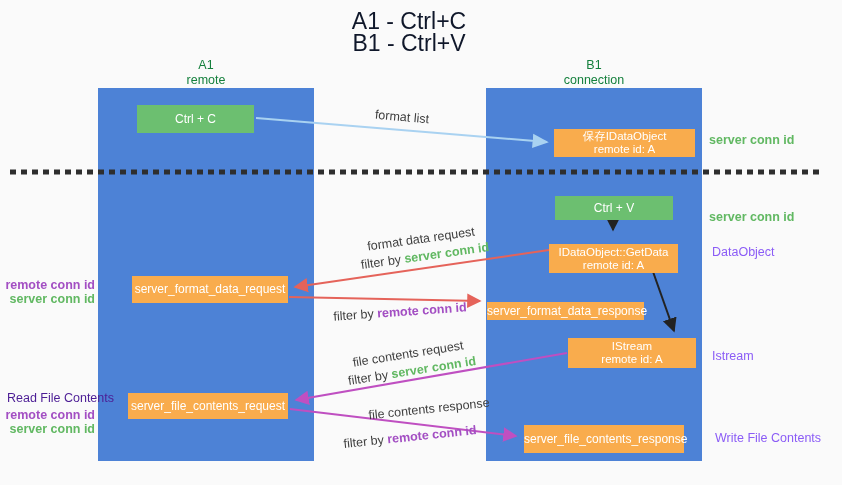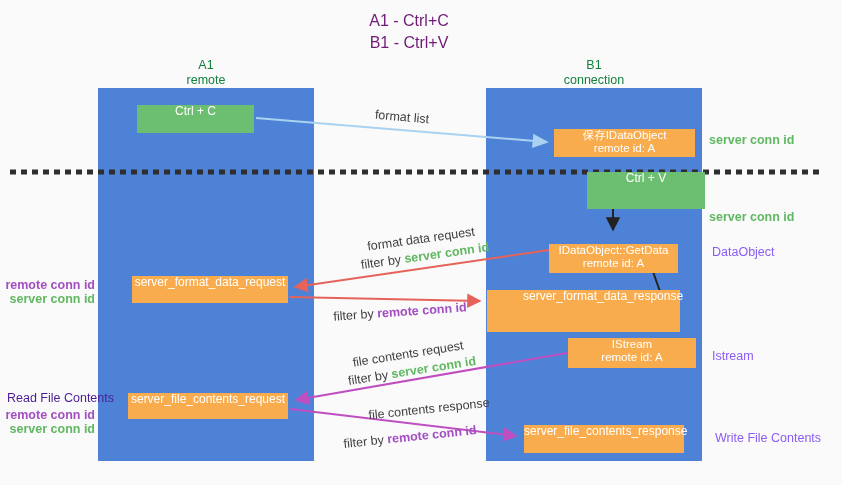--- a/index.html
+++ b/index.html
@@ -4,34 +4,34 @@
 <style>
   html,body{margin:0;padding:0;background:#fafafa;}
   .canvas{
     position:relative;width:842px;height:485px;overflow:hidden;
     background:#fafafa;
     font-family:"Liberation Sans","DejaVu Sans",sans-serif;
     color:#3e3e3e;
   }
   .title{
     position:absolute;left:319px;top:10px;width:180px;
-    text-align:center;font-size:16px;line-height:22px;color:#701a75;
+    text-align:center;font-size:23px;line-height:22px;color:#0f172a;
   }
   .col-header{
     position:absolute;width:120px;text-align:center;
     font-size:12.5px;line-height:15px;color:#15803d;
   }
   .lifeline{
     position:absolute;top:88px;width:216px;height:373px;
     background:#4d82d6;z-index:1;
   }
   .overlay{position:absolute;left:0;top:0;z-index:2;pointer-events:none;}
   .node{
     position:absolute;z-index:3;color:#fff;text-align:center;
-    display:flex;flex-direction:column;justify-content:flex-start;
+    display:flex;flex-direction:column;justify-content:center;
     font-size:11.5px;line-height:13px;white-space:nowrap;
   }
   .node.green{background:#6cbf70;}
   .node.orange{background:#f9ac4d;}
   .node.single{font-size:12px;}
   .arrow-label{
     position:absolute;z-index:4;white-space:nowrap;
     font-size:12.5px;color:#3f3f3f;
   }
   .side-label{
@@ -102,34 +102,34 @@
 
   <div class="node green single" style="left:137px;top:105px;width:117px;height:28px;">
     <span>Ctrl + C</span>
   </div>
 
   <div class="node orange" style="left:554px;top:129px;width:141px;height:28px;">
     <span>保存IDataObject</span>
     <span>remote id: A</span>
   </div>
 
-  <div class="node green single" style="left:555px;top:172px;width:118px;height:37px;margin-left:32px;">
+  <div class="node green single" style="left:555px;top:196px;width:118px;height:24px;">
     <span>Ctrl + V</span>
   </div>
 
   <div class="node orange" style="left:549px;top:244px;width:129px;height:29px;">
     <span>IDataObject::GetData</span>
     <span>remote id: A</span>
   </div>
 
   <div class="node orange single" style="left:132px;top:276px;width:156px;height:27px;">
     <span>server_format_data_request</span>
   </div>
 
-  <div class="node orange single" style="left:487px;top:290px;width:157px;height:42px;padding-left:36px;">
+  <div class="node orange single" style="left:487px;top:302px;width:157px;height:18px;">
     <span>server_format_data_response</span>
   </div>
 
   <div class="node orange" style="left:568px;top:338px;width:128px;height:30px;">
     <span>IStream</span>
     <span>remote id: A</span>
   </div>
 
   <div class="node orange single" style="left:128px;top:393px;width:160px;height:26px;">
     <span>server_file_contents_request</span>

